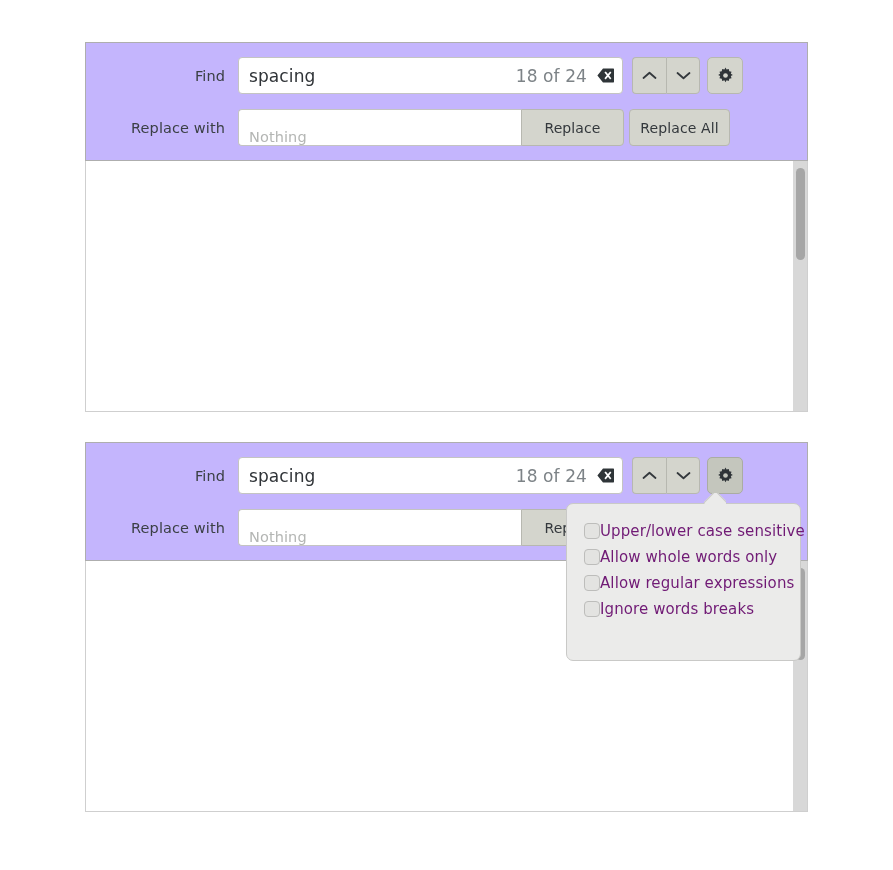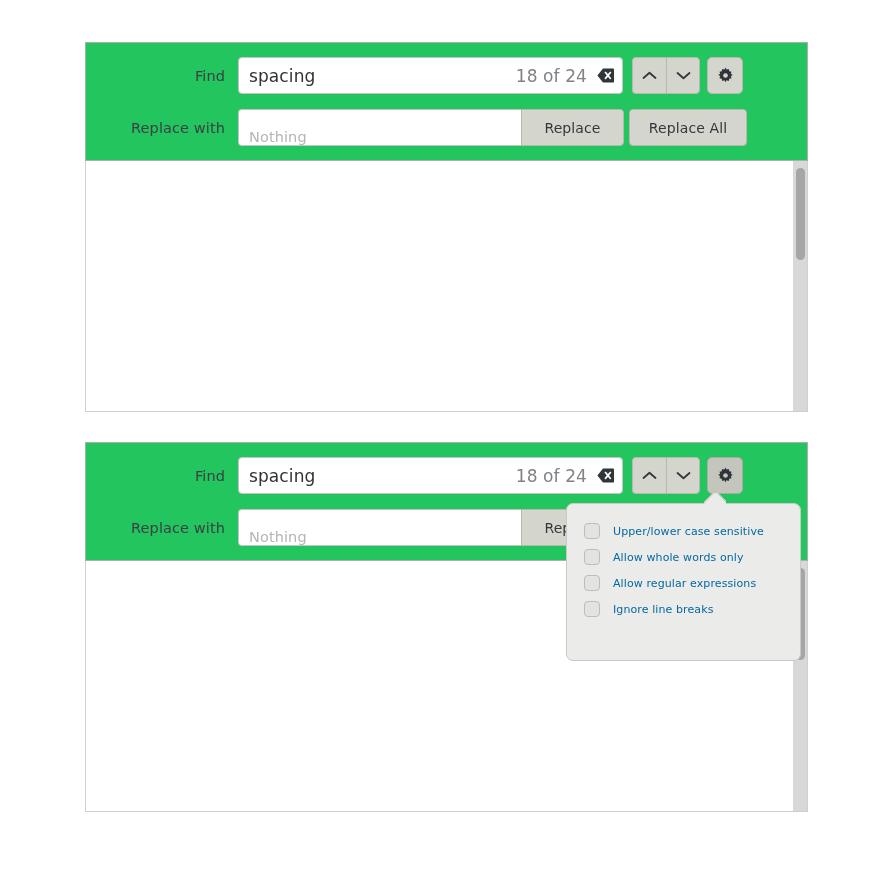--- a/index.html
+++ b/index.html
@@ -23,21 +23,21 @@
     position: absolute;
     width: 723px;
     left: 85px;
   }
   .panel-1 { top: 42px; }
   .panel-2 { top: 442px; }
 
   .findbar {
     box-sizing: border-box;
     width: 723px;
-    background: #22c55e;
+    background: #c4b5fd;
     border: 1px solid #aeaeae;
     padding: 14px 0 14px 0;
   }
 
   .row {
     display: flex;
     align-items: center;
     height: 37px;
   }
   .row + .row { margin-top: 15px; border-radius: 8px; }
@@ -122,21 +122,21 @@
     letter-spacing: 0.1px;
     user-select: none;
   }
 
   .btn-replace {
     width: 103px;
     border-radius: 0 4px 4px 0;
     margin-left: 0;
   }
   .btn-replace-all {
-    width: 118px;
+    width: 101px;
     margin-left: 5px;
   }
 
   .nav-group {
     display: flex;
     margin-left: 9px;
   }
   .nav-btn {
     box-sizing: border-box;
     width: 34px;
@@ -246,23 +246,22 @@
   .checkbox {
     box-sizing: border-box;
     width: 16px;
     height: 16px;
     border: 1px solid #bdbdbb;
     background: #e3e3e1;
     border-radius: 4px;
     flex: none;
   }
   .opt-label {
-    margin-left: 13px;
-    font-size: 11px;
-    color: #0369a1;
+    font-size: 15px;
+    color: #701a75;
     white-space: nowrap;
     letter-spacing: 0.1px;
   }
 </style>
 </head>
 <body>
 
 <div class="stage">
 
   <div class="panel panel-1">
@@ -387,17 +386,17 @@
     <div class="opt-row">
       <span class="checkbox"></span>
       <span class="opt-label">Allow whole words only</span>
     </div>
     <div class="opt-row">
       <span class="checkbox"></span>
       <span class="opt-label">Allow regular expressions</span>
     </div>
     <div class="opt-row">
       <span class="checkbox"></span>
-      <span class="opt-label">Ignore line breaks</span>
+      <span class="opt-label">Ignore words breaks</span>
     </div>
   </div>
 
 </div>
 
 </body></html>

